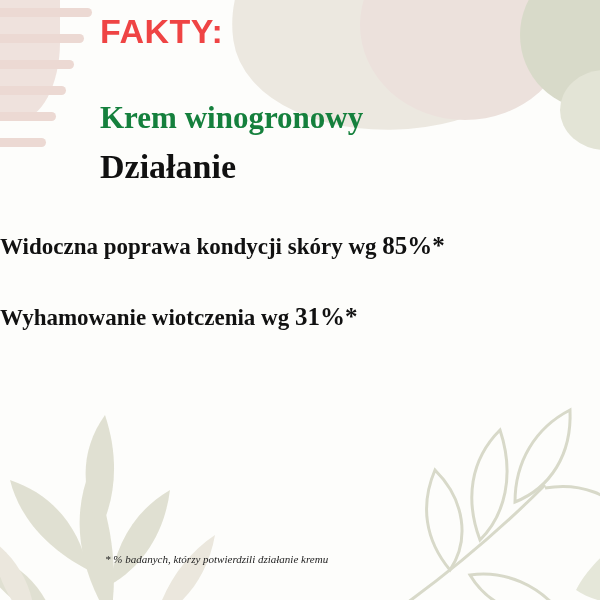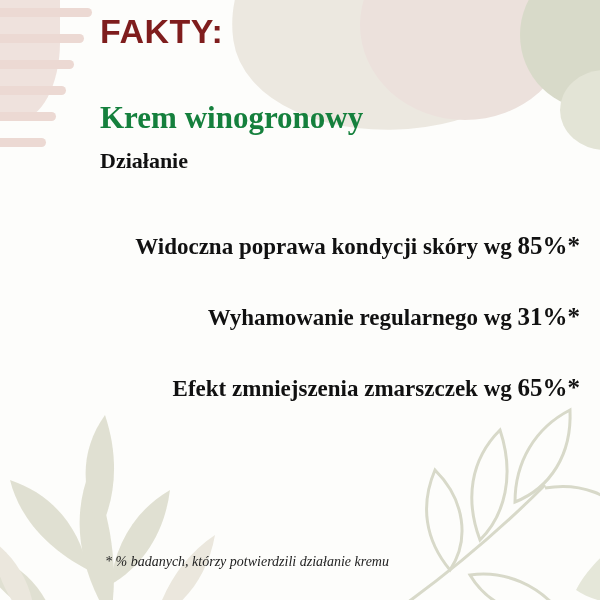--- a/index.html
+++ b/index.html
@@ -108,66 +108,66 @@
     height: 600px;
   }
   .fakty {
     position: absolute;
     top: 12px;
     left: 100px;
     font-family: "Liberation Sans", sans-serif;
     font-size: 34px;
     font-weight: bold;
     letter-spacing: 0.5px;
-    color: #7f1d1d;
+    color: #ef4444;
   }
   .product {
     position: absolute;
     top: 100px;
     left: 100px;
     font-family: "Liberation Serif", serif;
     font-size: 31px;
     font-weight: bold;
     color: #15803d;
   }
   .subtitle {
     position: absolute;
     top: 148px;
     left: 100px;
     font-family: "Liberation Serif", serif;
-    font-size: 22px;
+    font-size: 34px;
     font-weight: bold;
     color: #111111;
   }
   .facts {
     position: absolute;
     top: 232px;
     left: 0;
     width: 580px;
-    text-align: right;
+    text-align: left;
   }
   .fact {
     font-family: "Liberation Serif", serif;
     font-size: 23px;
     font-weight: bold;
     color: #111111;
     margin-bottom: 43px;
     white-space: nowrap;
   }
   .fact .val {
     font-size: 25px;
   }
   .footnote {
     position: absolute;
     left: 105px;
     top: 552px;
     width: 420px;
     font-family: "Liberation Serif", serif;
     font-style: italic;
-    font-size: 14px;
+    font-size: 11px;
     line-height: 1.45;
     color: #222222;
   }
 </style>
 </head>
 <body>
 
 <div class="poster">
 
   <div class="deco blob-beige"></div>
@@ -220,24 +220,21 @@
 
     <div class="product">Krem winogronowy</div>
 
     <div class="subtitle">Działanie</div>
 
     <div class="facts">
       <div class="fact">
         <span>Widoczna poprawa kondycji skóry wg </span><span class="val">85%*</span>
       </div>
       <div class="fact">
-        <span>Wyhamowanie regularnego wg </span><span class="val">31%*</span>
-      </div>
-      <div class="fact">
-        <span>Efekt zmniejszenia zmarszczek wg </span><span class="val">65%*</span>
+        <span>Wyhamowanie wiotczenia wg </span><span class="val">31%*</span>
       </div>
     </div>
 
     <div class="footnote">
       <div>* % badanych, którzy potwierdzili działanie kremu</div>
     </div>
 
   </div>
 </div>
 

